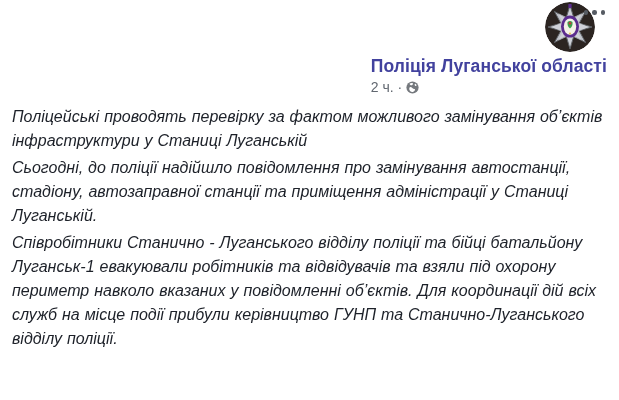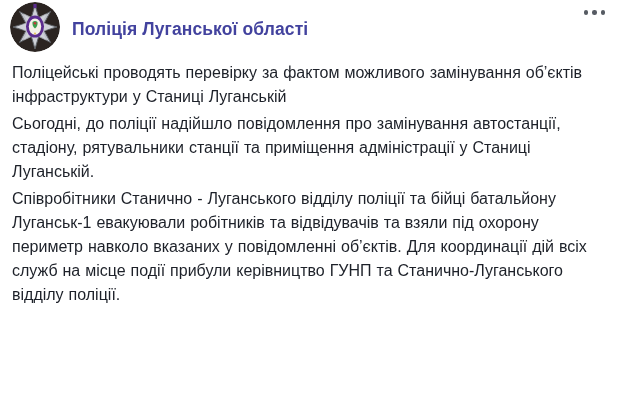--- a/index.html
+++ b/index.html
@@ -8,23 +8,24 @@
     background:var(--color-background,#ffffff);
     font-family:"Liberation Sans",sans-serif;
     overflow:hidden;
     position:relative;
   }
   .post-card{width:619px;height:400px;background:var(--color-background,#ffffff);position:relative;}
 
   
   .post-header{
     display:flex;
-    align-items:center;
+    align-items:flex-end;
     padding:2px 12px 0 10px;
     position:relative;
+    flex-direction:column;
   }
   .avatar-wrap{
     width:50px;height:50px;
     border-radius:50%;
     overflow:hidden;
     flex:0 0 auto;
     margin-right:12px;
     cursor:pointer;
   }
   .avatar-wrap svg{display:block;}
@@ -62,20 +63,21 @@
   }
   .more-menu .mdot{
     width:4.5px;height:4.5px;border-radius:50%;
     background:var(--color-menu-dots,#565b63);
   }
 
   
   .post-body{
     padding:0 12px;
     margin-top:9px;
+    font-style:italic;
   }
   .post-body p{
     margin:0 0 3px 0;
     font-size:16px;
     line-height:24px;
     color:var(--color-body-text,#1d2129);
     letter-spacing:0;
     word-spacing:0.5px;
   }
 </style>
@@ -95,28 +97,39 @@
         <ellipse cx="25" cy="24.6" rx="9" ry="11" fill="#5b2c8e"></ellipse>
         <ellipse cx="25" cy="24.6" rx="6.2" ry="8.2" fill="#f4f1e7"></ellipse>
         <path d="M22.5 20 q2.5 -2 5 0 q0.5 4 -2.5 6.5 q-3 -2.5 -2.5 -6.5 Z" fill="#3a9e4c"></path>
         <circle cx="25" cy="21.3" r="1.3" fill="#c43b3b"></circle>
         <circle cx="25" cy="31.5" r="1" fill="#e5c14f"></circle>
       </svg>
     </div>
 
     <div class="header-text">
       <a class="page-name">Поліція Луганської області</a>
+      <div class="meta-row">
+        <span class="timestamp">2 ч.</span>
+        <span class="dot-sep">·</span>
+        <svg class="globe" viewBox="0 0 16 16">
+          <circle cx="8" cy="8" r="7.5" fill="#75797e"></circle>
+          <path d="M8 .5 a7.5 7.5 0 0 0 0 15 a11 7.5 0 0 1 0 -15 Z M8 .5 a7.5 7.5 0 0 1 0 15 a11 7.5 0 0 0 0 -15 Z" fill="none"></path>
+          <path d="M4.5 3.2 q2 -1.2 3.5 -0.6 q1 0.5 0.3 1.6 q-0.9 1.2 -2.4 1 q-1.6 -0.3 -1.4 -2 Z" fill="#ffffff"></path>
+          <path d="M5.2 7.4 q1.6 0 2.6 1.2 q1.1 1.3 2.6 1.2 q1.2 0.2 0.6 1.5 q-0.8 1.6 -2.5 2.2 q-1.8 0.5 -3.2 -0.8 q-1.5 -1.4 -1.3 -3.4 q0.1 -1.8 1.2 -1.9 Z" fill="#ffffff"></path>
+          <path d="M11.5 3.4 q1.3 0.8 1.6 2.2 q-0.9 0.8 -1.9 0.2 q-0.9 -0.7 -0.5 -1.7 q0.3 -0.8 0.8 -0.7 Z" fill="#ffffff"></path>
+        </svg>
+      </div>
     </div>
 
     <button class="more-menu" aria-label="more options">
       <span class="mdot"></span>
       <span class="mdot"></span>
       <span class="mdot"></span>
     </button>
   </div>
 
   <div class="post-body">
     <p>Поліцейські проводять перевірку за фактом можливого замінування об’єктів інфраструктури у Станиці Луганській</p>
-    <p>Сьогодні, до поліції надійшло повідомлення про замінування автостанції, стадіону, рятувальники станції та приміщення адміністрації у Станиці Луганській.</p>
+    <p>Сьогодні, до поліції надійшло повідомлення про замінування автостанції, стадіону, автозаправної станції та приміщення адміністрації у Станиці Луганській.</p>
     <p>Співробітники Станично - Луганського відділу поліції та бійці батальйону Луганськ-1 евакуювали робітників та відвідувачів та взяли під охорону периметр навколо вказаних у повідомленні об’єктів. Для координації дій всіх служб на місце події прибули керівництво ГУНП та Станично-Луганського відділу поліції.</p>
   </div>
 
 </div>
 
 </body></html>

